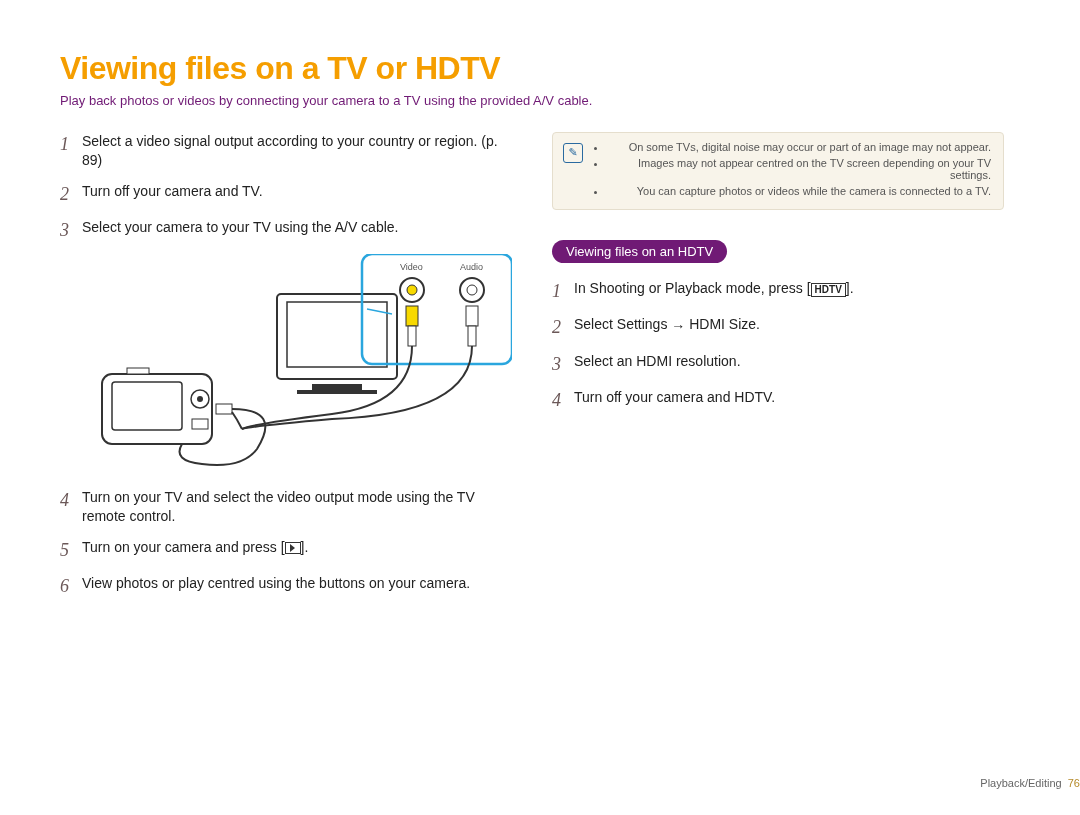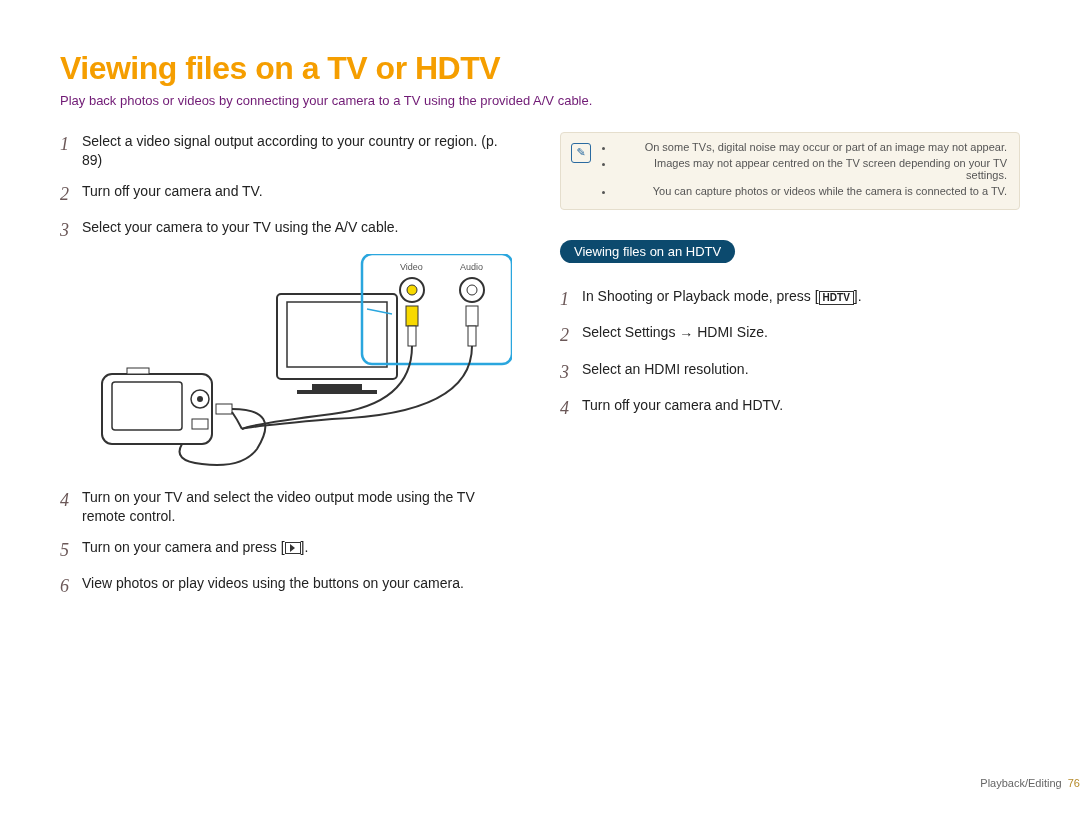--- a/index.html
+++ b/index.html
@@ -7,21 +7,21 @@
     padding: 0;
     font-family: Arial, Helvetica, sans-serif;
     background: #ffffff;
     color: #333;
     width: 1080px;
     height: 815px;
     overflow: hidden;
     position: relative;
   }
   .page {
-    padding: 50px 60px 0 60px;
+    padding: 50px 76px 0 60px;
   }
   h1.title {
     font-size: 32px;
     color: #f59e00;
     font-weight: 600;
     margin: 0 0 6px 0;
     letter-spacing: -0.5px;
   }
   .subtitle {
     font-size: 13px;
@@ -91,27 +91,27 @@
   .notebox ul {
     margin: 0;
     padding-left: 14px;
     text-align: right;
   }
   .notebox ul li {
     margin-bottom: 4px;
   }
   .section-pill {
     display: inline-block;
-    background: #0c4a6e;
+    background: #701a75;
     color: #fff;
     border-radius: 14px;
     padding: 4px 14px;
     font-size: 13px;
     font-weight: 500;
-    margin-bottom: 24px;
+    margin-bottom: 16px;
   }
   .bodytext {
     font-size: 14px;
     line-height: 1.35;
     color: #222;
     margin-bottom: 16px;
   }
   .menu-box {
     display: inline-block;
     border: 1px solid #333;
@@ -222,21 +222,21 @@
           <span class="txt">Turn on your TV and select the video output mode using the TV remote control.</span>
         </li>
         <li>
           <span class="num">5</span>
           <span class="txt">
             <span>Turn on your camera and press [</span><span class="play-box"></span><span>].</span>
           </span>
         </li>
         <li>
           <span class="num">6</span>
-          <span class="txt">View photos or play videos using the buttons on your camera.</span>
+          <span class="txt">View photos or play centred using the buttons on your camera.</span>
         </li>
       </ol>
     </div>
 
     <div class="col">
       <div class="notebox">
         <div class="icon">✎</div>
         <ul>
           <li>On some TVs, digital noise may occur or part of an image may not appear.</li>
           <li>Images may not appear centred on the TV screen depending on your TV settings.</li>

